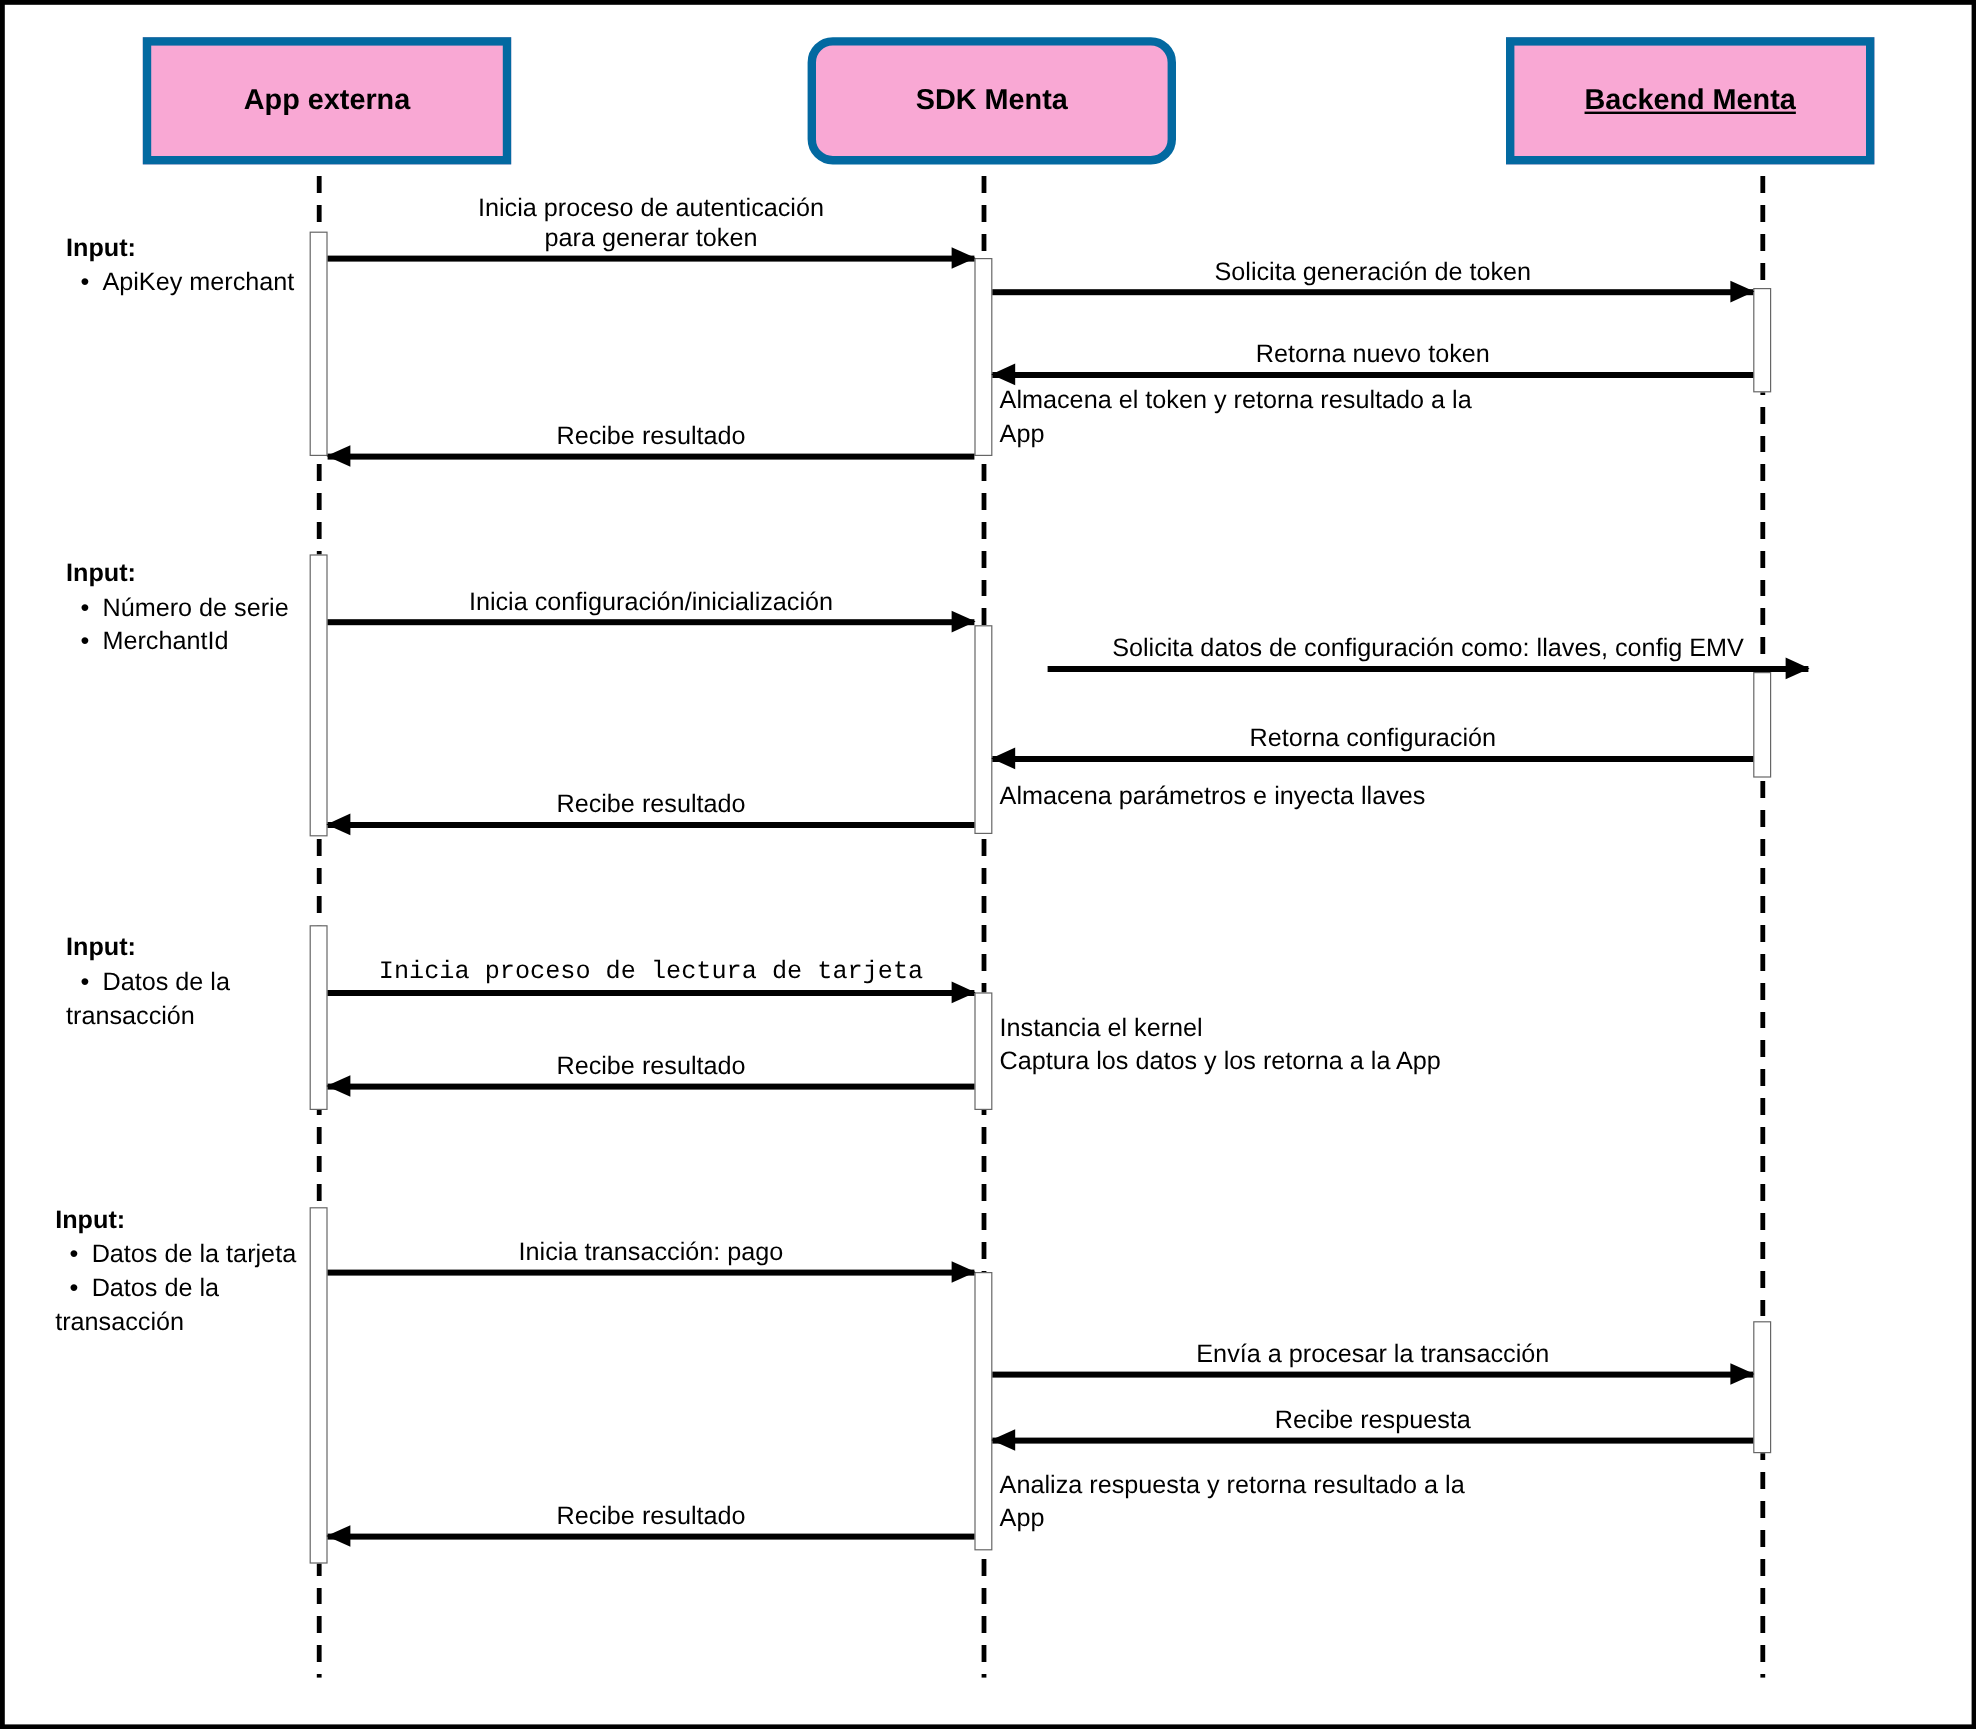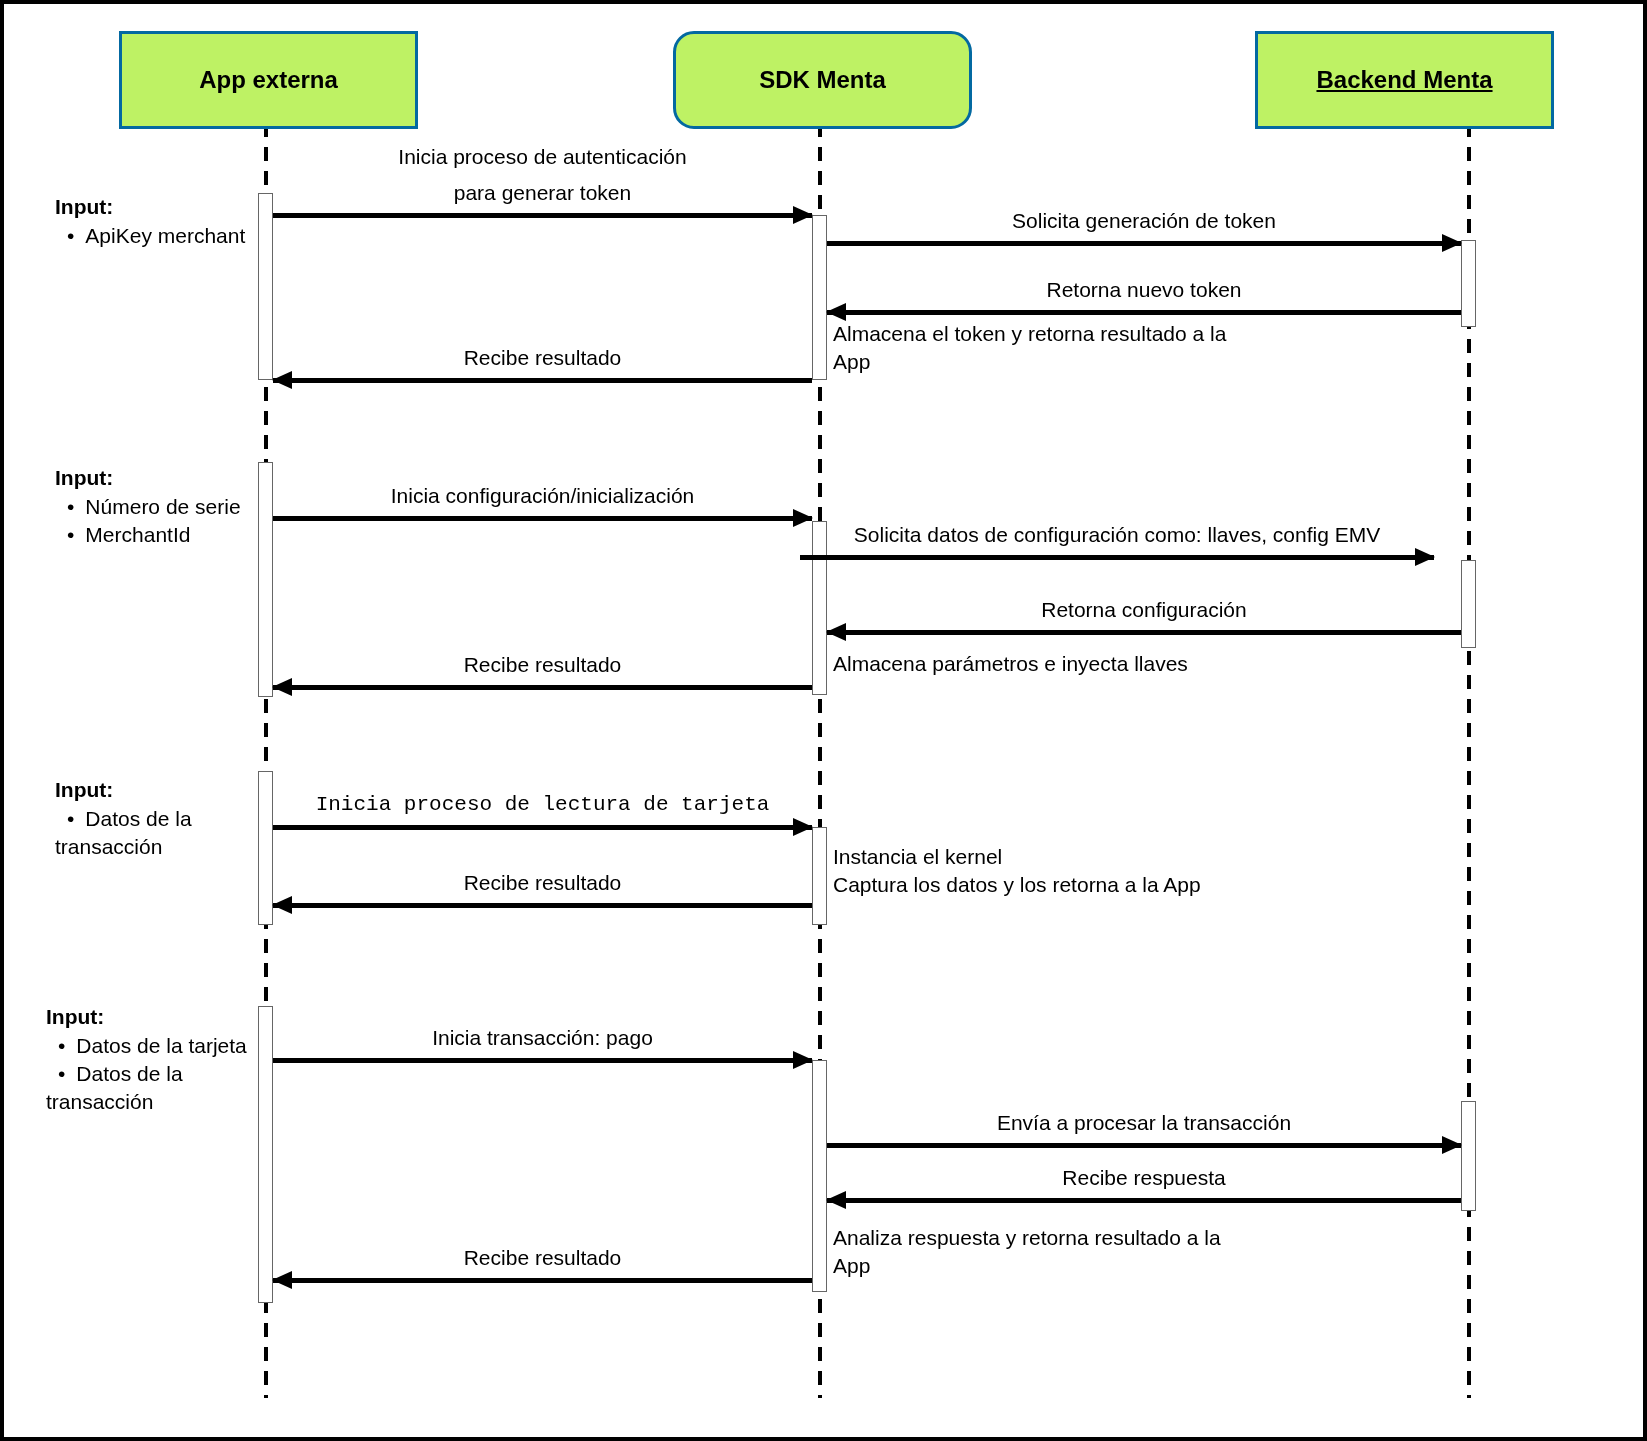--- a/index.html
+++ b/index.html
@@ -1,30 +1,30 @@
 <!DOCTYPE html>
 <html><head>
 <meta charset="utf-8">
 <style>
   html,body{margin:0;padding:0;background:#fff;}
   .stage{position:relative;width:1647px;height:1441px;background:#fff;
          font-family:"Liberation Sans", sans-serif;color:#000;overflow:hidden;}
   .frame{position:absolute;left:0;top:0;right:0;bottom:0;border:4px solid #000;pointer-events:none;z-index:9;}
   
-  .actor{position:absolute;top:31px;width:293px;height:92px;border:3px solid #0369a1;background:#bef264;
+  .actor{position:absolute;top:31px;width:293px;height:92px;border:7px solid #0369a1;background:#f9a8d4;
          display:flex;align-items:center;justify-content:center;font-size:24px;font-weight:bold;z-index:5;}
   
   .life{position:absolute;top:123px;height:1275px;width:4px;z-index:1;
         background:repeating-linear-gradient(180deg,#000 0 14px,transparent 14px 24px);}
   
   .bar{position:absolute;width:15px;background:#fff;border:1.5px solid #666;box-sizing:border-box;z-index:2;}
   
   .msg{position:absolute;height:5px;z-index:3;}
   .msg .shaft{position:absolute;left:0;right:0;top:0;height:5px;background:#000;}
-  .msg .lbl{position:absolute;left:0;right:0;bottom:7px;text-align:center;font-size:21px;line-height:36px;
+  .msg .lbl{position:absolute;left:0;right:0;bottom:7px;text-align:center;font-size:21px;line-height:25px;
             white-space:pre-line;z-index:4;}
   .msg .head{position:absolute;width:0;height:0;top:-7px;border-top:9.5px solid transparent;border-bottom:9.5px solid transparent;}
   .msg.r .head{right:-1px;border-left:20px solid #000;}
   .msg.l .head{left:-1px;border-right:20px solid #000;}
   
   .note{position:absolute;left:833px;width:520px;font-size:21px;line-height:28px;white-space:pre-line;z-index:4;}
   
   .input{position:absolute;width:250px;font-size:21px;line-height:28px;z-index:4;}
   .input .ttl{font-weight:bold;line-height:30px;}
   .input .itm{text-indent:12px;white-space:pre-line;}
@@ -102,21 +102,21 @@
   <div class="msg l" style="left:273px;top:378px;width:539px;">
     <div class="lbl">Recibe resultado</div>
     <div class="shaft"></div>
     <div class="head"></div>
   </div>
   <div class="msg r" style="left:273px;top:516px;width:539px;">
     <div class="lbl">Inicia configuración/inicialización</div>
     <div class="shaft"></div>
     <div class="head"></div>
   </div>
-  <div class="msg r" style="left:800px;top:555px;width:634px;">
+  <div class="msg r" style="left:873px;top:555px;width:634px;">
     <div class="lbl">Solicita datos de configuración como: llaves, config EMV</div>
     <div class="shaft"></div>
     <div class="head"></div>
   </div>
   <div class="msg l" style="left:827px;top:630px;width:634px;">
     <div class="lbl">Retorna configuración</div>
     <div class="shaft"></div>
     <div class="head"></div>
   </div>
   <div class="msg l" style="left:273px;top:685px;width:539px;">

